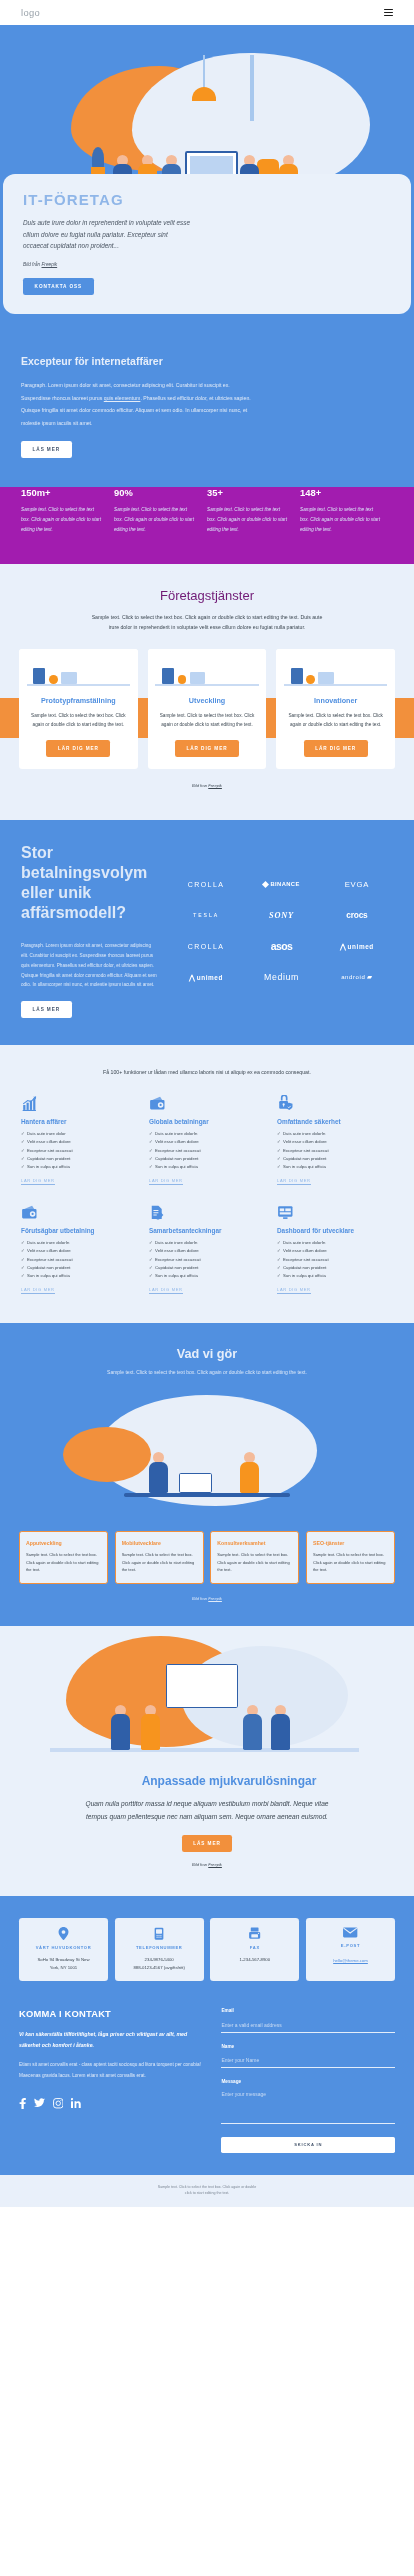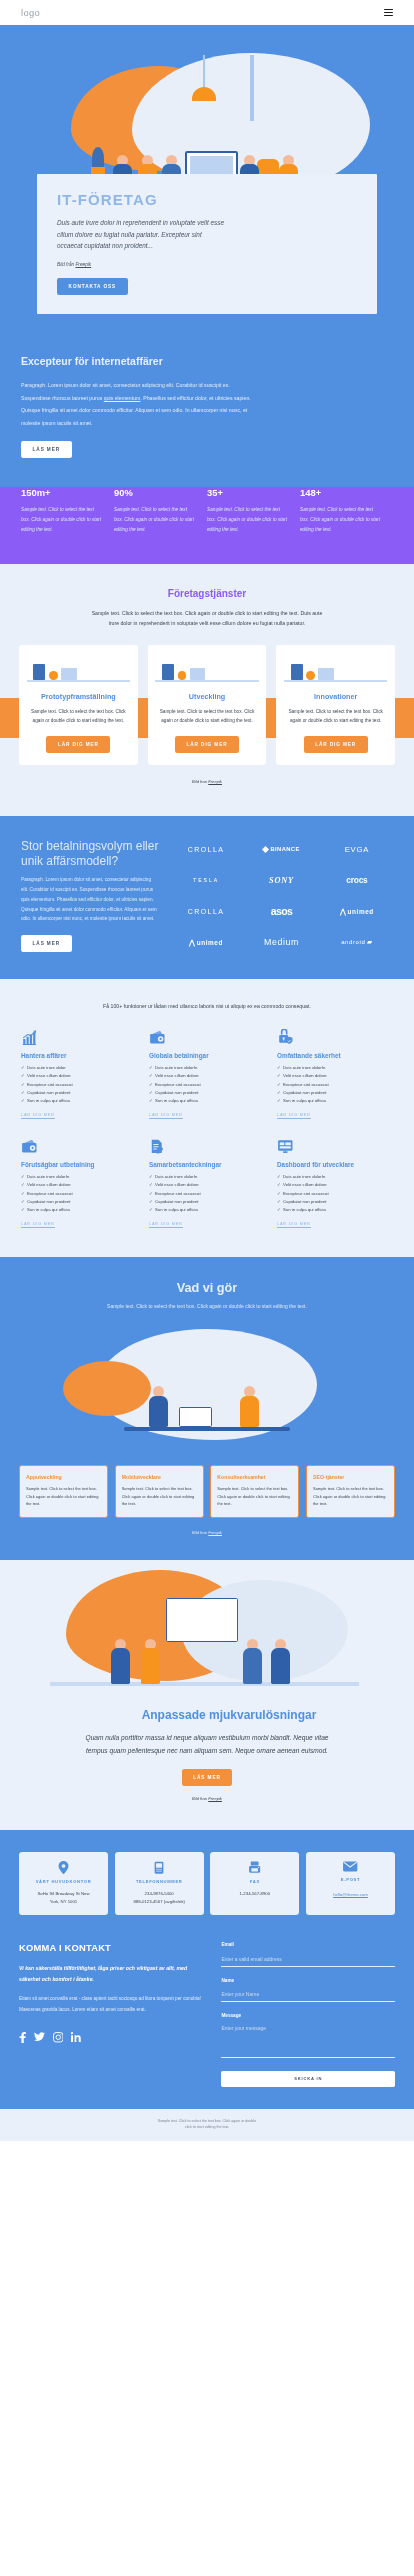--- a/index.html
+++ b/index.html
@@ -66,22 +66,22 @@
   }
   .person { position: absolute; bottom: 19.3px; }
   .p-head { width: 11px; height: 11px; border-radius: 50%; background: #f4bb9a; margin: 0 auto; }
   .p-body { width: 19px; height: 22px; border-radius: 6.6px 6.6px 1.7px 1.7px; margin-top: -1.7px; }
   .sofa {
     position: absolute; left: 77px; bottom: 14.4px; width: 99px; height: 16.6px;
     background: #cfe0f6; border-radius: 4.4px;
   }
 
   .hero-card {
-    position: relative; width: 340px; margin: -31px auto 0;
-    background: #eaf1fa; border-radius: 1px; padding: 16.6px 20px 19px;
+    position: relative; width: 408px; margin: -31px auto 0;
+    background: #eaf1fa; border-radius: 12px; padding: 16.6px 20px 19px;
     z-index: 5;
   }
   .hero-card h1 {
     font-size: 15px; letter-spacing: 1.1px; color: #8fb6e8; font-weight: 700;
     margin-bottom: 8.8px; text-transform: uppercase;
   }
   .hero-card p.lead {
     font-size: 6.4px; font-style: italic; line-height: 1.85; color: #4a5562;
     max-width: 171px; margin-bottom: 10px;
   }
@@ -100,28 +100,28 @@
   .backbone { background: #5190e0; padding: 22px 21px 29px; }
   .backbone h2 {
     font-size: 10.5px; font-weight: 700; color: #e6eefa; margin-bottom: 12px;
   }
   .backbone p {
     font-size: 5.2px; line-height: 2.4; color: #e4ecf8; max-width: 232px;
     margin-bottom: 12px;
   }
   .backbone p u { text-decoration: underline; }
 
-  .stats { display: flex; gap: 0; padding: 0 21px 30px; background: #8b5cf6; }
+  .stats { display: flex; gap: 0; padding: 0 21px 30px; background: #a21caf; }
   .stat { flex: 1; padding-right: 10px; }
   .stat .num { font-size: 9.4px; font-weight: 700; color: #fff; margin-bottom: 6.6px; }
   .stat .txt { font-size: 4.7px; font-style: italic; line-height: 2.1; color: #dbe7f7; }
 
   
   .services { background: #e9f0fa; padding: 24px 0 32px; text-align: center; position: relative; }
-  .services h2 { font-size: 10px; font-weight: 700; color: #8b5cf6; margin-bottom: 8.8px; }
+  .services h2 { font-size: 13px; font-weight: 400; color: #701a75; margin-bottom: 8.8px; }
   .services > p.sub {
     font-size: 5.2px; line-height: 1.95; color: #3d4852; max-width: 238px;
     margin: 0 auto 16.6px;
   }
   .svc-stripe { position: absolute; left: 0; right: 0; height: 40px; background: #f2903c; }
   .svc-row { display: flex; gap: 10px; justify-content: center; position: relative; z-index: 2; padding: 0 19px; }
   .svc-card {
     flex: 1; background: #fff; border-radius: 3.3px; padding: 0 7.7px 12px;
     overflow: hidden;
   }
@@ -134,22 +134,22 @@
   .svc-art .b2 { width: 8.8px; height: 8.8px; background: #f7941e; left: 30px; border-radius: 50%; }
   .svc-art .b3 { width: 15.5px; height: 12px; background: #bcd4f2; left: 42px; }
   .svc-card h3 { font-size: 7.2px; color: #5190e0; font-weight: 700; margin: 5.5px 0 6.6px; }
   .svc-card p { font-size: 4.7px; line-height: 1.95; color: #3d4852; margin-bottom: 10px; }
   .svc-credit { font-size: 4.1px; font-style: italic; color: #3d4852; margin-top: 14.4px; }
 
   
   .volume { background: #5190e0; padding: 23px 21px 26.5px; display: flex; gap: 11px; }
   .volume-left { width: 138px; }
   .volume-left h2 {
-    font-size: 12px; line-height: 1.25; font-weight: 400; color: #dce8f8;
-    margin-bottom: 6px;
+    font-size: 16px; line-height: 1.25; font-weight: 700; color: #dce8f8;
+    margin-bottom: 18px;
   }
   .volume-left p { font-size: 4.7px; line-height: 2.1; color: #e0ebf9; margin-bottom: 11px; }
   .logos { flex: 1; display: grid; grid-template-columns: repeat(3, 1fr); gap: 16.6px 3.3px; align-content: center; }
   .logo-cell {
     display: flex; align-items: center; justify-content: center; color: #fff;
     height: 14.4px; font-size: 7.2px; letter-spacing: 0.6px;
   }
   .lg-crolla { font-weight: 400; letter-spacing: 1.4px; font-size: 7px; }
   .lg-binance { font-weight: 700; font-size: 5.8px; letter-spacing: 0.4px; }
   .lg-binance .dia {

